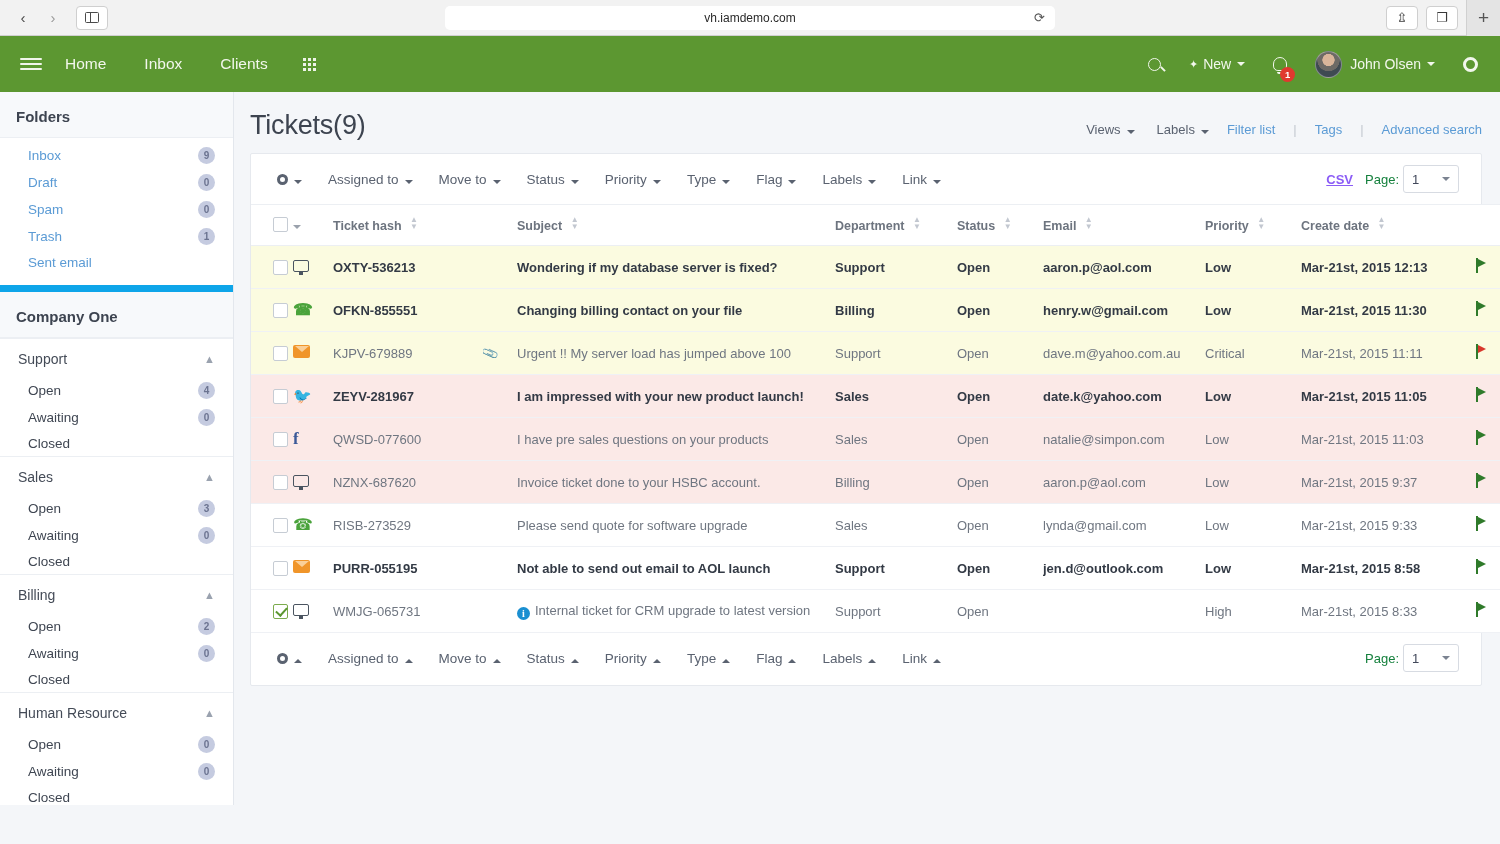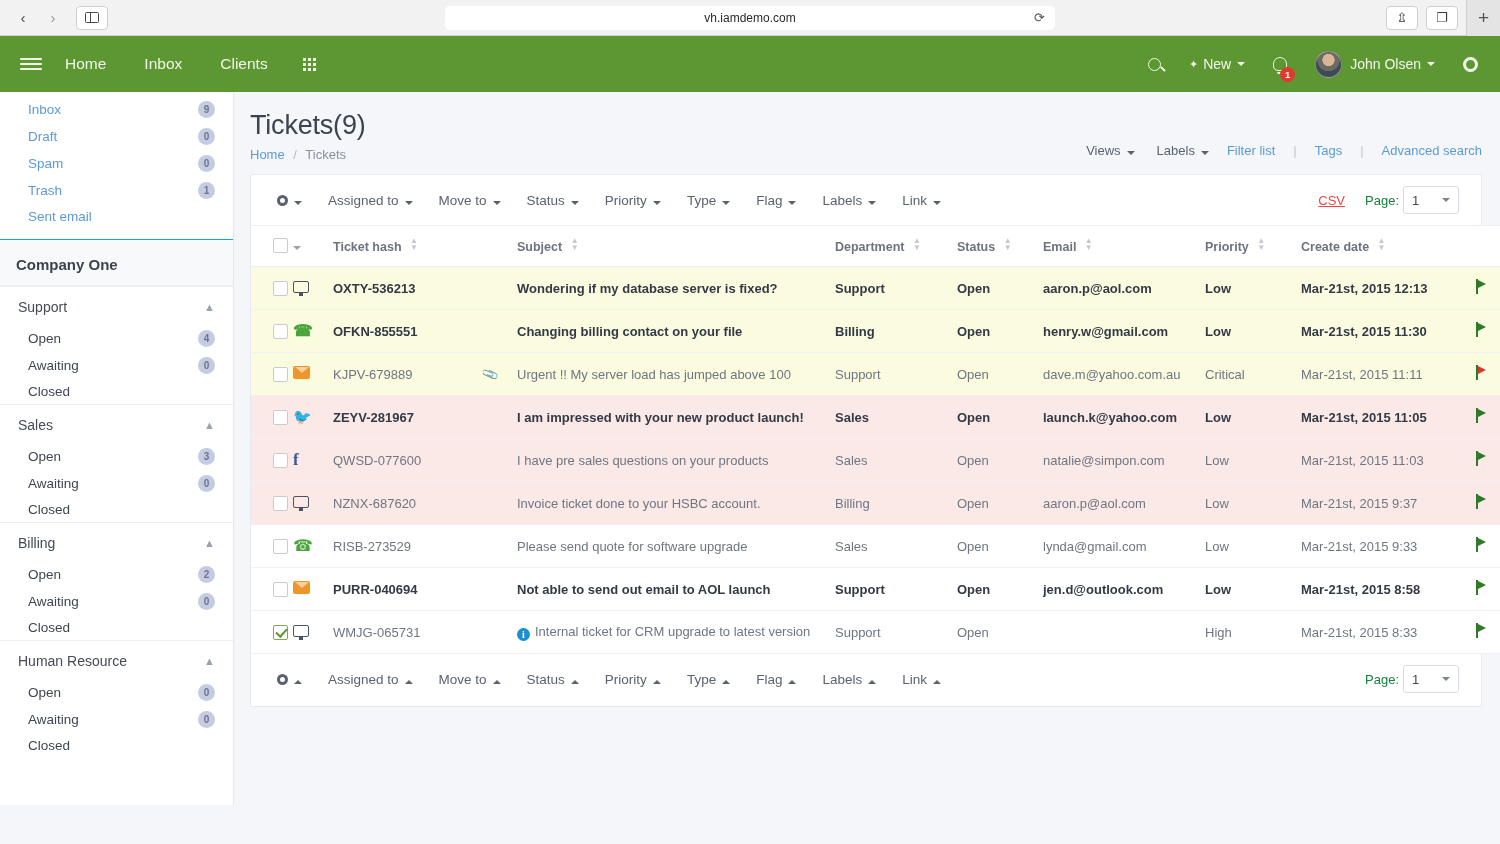--- a/index.html
+++ b/index.html
@@ -98,21 +98,21 @@
 
   
   .sidebar {
     width: 234px; background: #ffffff; border-right: 1px solid #e3e7ed;
     height: 713px; overflow: hidden; flex-shrink: 0;
   }
   .side-head {
     padding: 16px 16px 12px 16px; font-size: 15px; font-weight: bold; color: #3d4450;
     background: #f7f9fb; border-bottom: 1px solid #eceff3;
   }
-  .side-head.company { border-top: 1px solid #0ea5e9; }
+  .side-head.company { border-top: 7px solid #0ea5e9; }
   .folder-list { padding: 4px 0 10px 0; }
   .folder-row {
     display: flex; align-items: center; justify-content: space-between;
     padding: 5px 18px 5px 28px; font-size: 13.5px; color: #5b9bd5;
   }
   .pill {
     background: #c5cbe0; color: #6b7390; font-size: 10px; font-weight: bold;
     min-width: 17px; height: 17px; border-radius: 9px;
     display: flex; align-items: center; justify-content: center; padding: 0 4px;
   }
@@ -144,21 +144,21 @@
 
   
   .card { background: #fff; border: 1px solid #e6e9ee; border-radius: 2px; }
   .toolbar {
     display: flex; align-items: center; padding: 14px 22px 14px 26px;
     font-size: 13.5px; color: #5a6270; position: relative; min-height: 50px;
   }
   .tb-item { margin-right: 26px; color: #5a6270; white-space: nowrap; }
   .tb-gear { display:inline-block; width:11px; height:11px; border-radius:50%; border:3px solid #5a6270; position:relative; top:1px; }
   .tb-right { position: absolute; right: 22px; display: flex; align-items: center; font-size: 13px; }
-  .tb-right .csv { color: #ef4444; margin-right: 20px; }
+  .tb-right .csv { color: #8b5cf6; margin-right: 12px; font-weight: bold; }
   .tb-right .pg-label { color: #15803d; margin-right: 4px; }
   .pg-select {
     width: 56px; height: 28px; border: 1px solid #d7dbe2; border-radius: 3px; background: #fff;
     display: flex; align-items: center; justify-content: space-between; padding: 0 8px;
     font-size: 13px; color: #41485a;
   }
   .pg-select .c { color: #7b8391; }
 
   table.tickets { width: 100%; border-collapse: collapse; table-layout: fixed; }
   table.tickets th {
@@ -300,20 +300,21 @@
     </div>
     <div class="tn-item" style="padding-right:22px;">
       <span class="gear"></span>
     </div>
   </div>
 </div>
 
 <div class="app-body">
 
   <aside class="sidebar">
+    <div class="side-head">Folders</div>
     <div class="folder-list">
       <div class="folder-row">
         <span>Inbox</span>
         <span class="pill">9</span>
       </div>
       <div class="folder-row">
         <span>Draft</span>
         <span class="pill">0</span>
       </div>
       <div class="folder-row">
@@ -392,25 +393,20 @@
       <span class="pill">0</span>
     </div>
     <div class="group-row">
       <span>Closed</span>
     </div>
   </aside>
 
   <main class="main">
     <div class="page-head">
       <div class="page-title">Tickets(9)</div>
-      <div class="breadcrumb">
-        <a href="#">Home</a>
-        <span class="sep">/</span>
-        <span>Tickets</span>
-      </div>
       <div class="head-links">
         <span class="dd"><span>Views</span><span class="caret-down"></span></span>
         <span class="dd"><span>Labels</span><span class="caret-down"></span></span>
         <a class="lnk" href="#">Filter list</a>
         <span class="bar">|</span>
         <a class="lnk" href="#">Tags</a>
         <span class="bar">|</span>
         <a class="lnk" href="#">Advanced search</a>
       </div>
     </div>
@@ -517,21 +513,21 @@
               <td class="col-flag"><span class="flag red"><i></i><b></b></span></td>
             </tr>
             <tr class="row-p bold">
               <td class="col-cb"><span class="cb"></span></td>
               <td class="col-ic"><span class="ic ic-twitter">🐦</span></td>
               <td class="col-hash">ZEYV-281967</td>
               <td class="col-clip"></td>
               <td class="col-subj">I am impressed with your new product launch!</td>
               <td class="col-dept">Sales</td>
               <td class="col-stat">Open</td>
-              <td class="col-mail">launch.k@yahoo.com</td>
+              <td class="col-mail">date.k@yahoo.com</td>
               <td class="col-pri">Low</td>
               <td class="col-date">Mar-21st, 2015 11:05</td>
               <td class="col-flag"><span class="flag"><i></i><b></b></span></td>
             </tr>
             <tr class="row-p">
               <td class="col-cb"><span class="cb"></span></td>
               <td class="col-ic"><span class="ic ic-fb">f</span></td>
               <td class="col-hash">QWSD-077600</td>
               <td class="col-clip"></td>
               <td class="col-subj">I have pre sales questions on your products</td>
@@ -564,21 +560,21 @@
               <td class="col-dept">Sales</td>
               <td class="col-stat">Open</td>
               <td class="col-mail">lynda@gmail.com</td>
               <td class="col-pri">Low</td>
               <td class="col-date">Mar-21st, 2015 9:33</td>
               <td class="col-flag"><span class="flag"><i></i><b></b></span></td>
             </tr>
             <tr class="row-w bold">
               <td class="col-cb"><span class="cb"></span></td>
               <td class="col-ic"><span class="ic ic-mail"></span></td>
-              <td class="col-hash">PURR-040694</td>
+              <td class="col-hash">PURR-055195</td>
               <td class="col-clip"></td>
               <td class="col-subj">Not able to send out email to AOL launch</td>
               <td class="col-dept">Support</td>
               <td class="col-stat">Open</td>
               <td class="col-mail">jen.d@outlook.com</td>
               <td class="col-pri">Low</td>
               <td class="col-date">Mar-21st, 2015 8:58</td>
               <td class="col-flag"><span class="flag"><i></i><b></b></span></td>
             </tr>
             <tr class="row-w">

